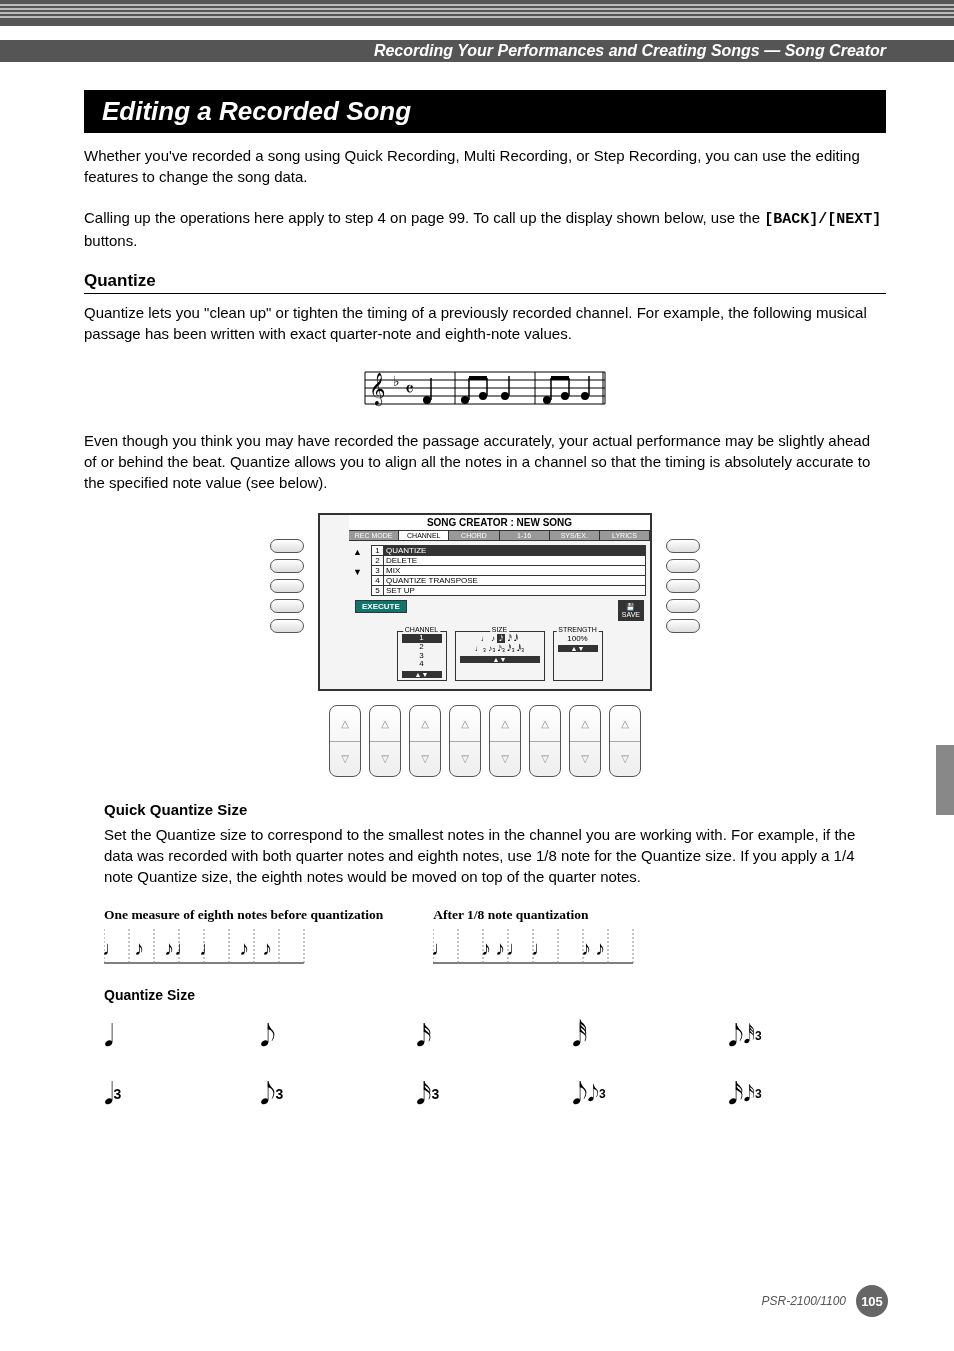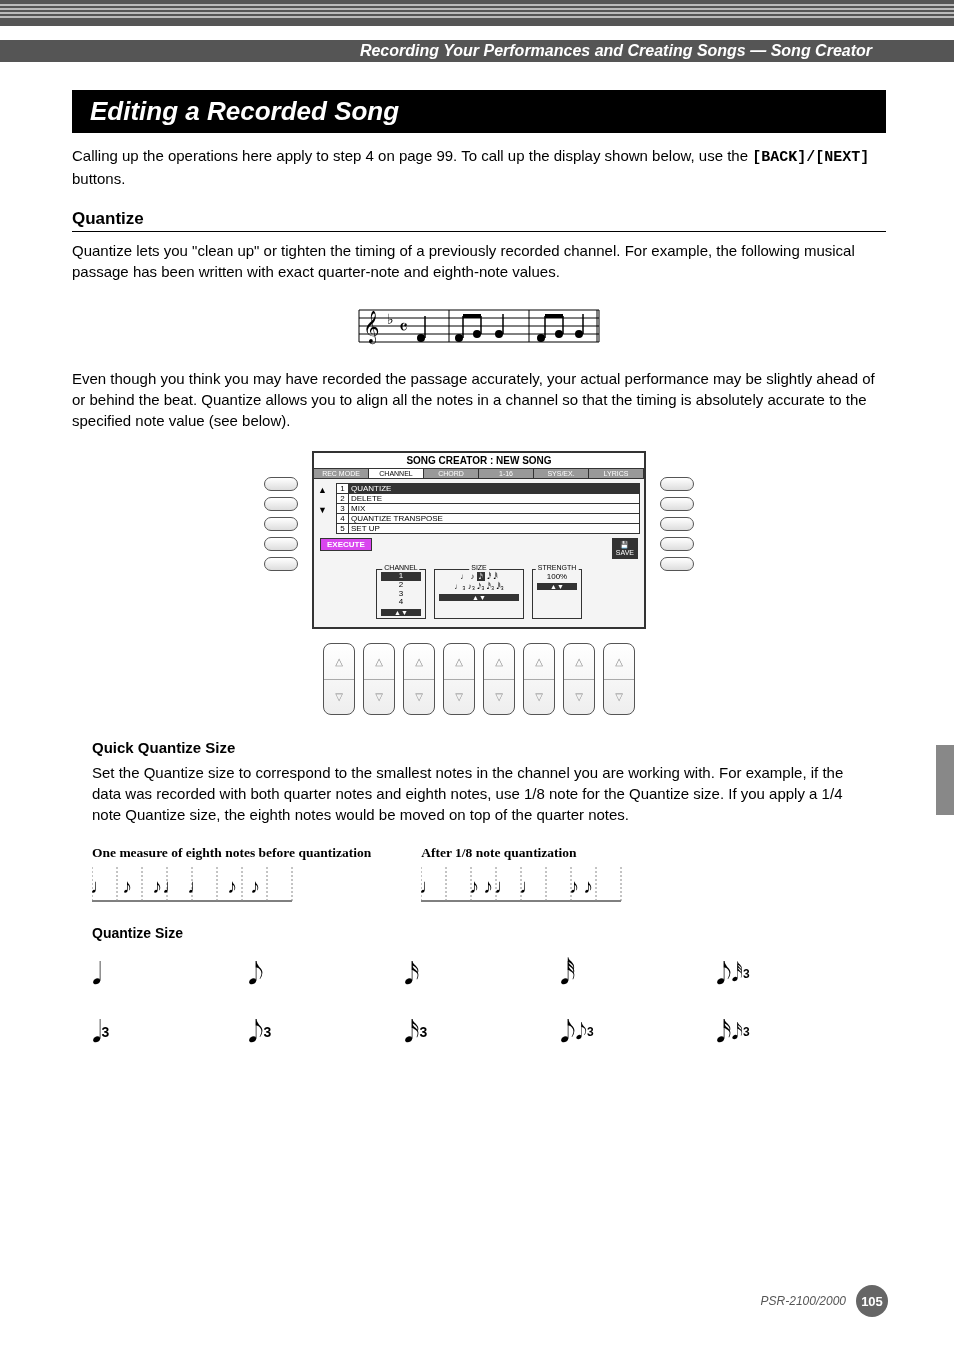--- a/index.html
+++ b/index.html
@@ -25,32 +25,32 @@
     box-shadow: 0 4px 0 #bbb, 0 8px 0 #bbb, 0 12px 0 #bbb;
   }
   .chapter-bar {
     position: absolute;
     top: 40px; left: 0; right: 0;
     height: 22px;
     background: #555;
   }
   .chapter-bar span {
     position: absolute;
-    right: 82px;
+    right: 68px;
     top: 0;
     line-height: 22px;
     color: #fff;
     font-style: italic;
     font-weight: bold;
     font-size: 16px;
   }
   .content {
     position: absolute;
     top: 90px;
-    left: 72px;
+    left: 84px;
     right: 68px;
   }
   .section-title-bar {
     background: #000;
     color: #fff;
     padding: 6px 18px;
     font-style: italic;
     font-weight: bold;
     font-size: 26px;
     margin-bottom: 12px;
@@ -78,20 +78,21 @@
     margin: 10px auto 18px auto;
   }
   .screenshot-box {
     width: 430px;
     margin: 12px auto 24px auto;
   }
   .lcd {
     border: 2px solid #333;
     background: #f4f4f4;
     font-size: 9px;
+    padding-left: 29px;
   }
   .lcd-title {
     background: #fff;
     text-align: center;
     font-weight: bold;
     padding: 2px;
     font-size: 10px;
     border-bottom: 1px solid #333;
   }
   .lcd-tabs {
@@ -129,21 +130,21 @@
   .lcd-menu-label { flex: 1; padding: 0 2px; background: #fff; }
   .lcd-menu-row.sel .lcd-menu-label { background: #333; color: #fff; }
   .lcd-bottom {
     display: flex;
     justify-content: space-between;
     padding: 0 6px 6px 6px;
     gap: 6px;
   }
   .lcd-execute {
     border: 1px solid #333;
-    background: #d946ef;
+    background: #0f766e;
     color: #fff;
     font-size: 8px;
     padding: 1px 6px;
     align-self: flex-start;
     font-weight: bold;
   }
   .lcd-save {
     border: 1px solid #333;
     background: #333;
     color: #fff;
@@ -294,20 +295,21 @@
 </div>
 
 <div class="side-tab"></div>
 
 <div class="content">
 
   <div class="section-title-bar">
     <span>Editing a Recorded Song</span>
   </div>
 
+  <p class="body-text">Whether you've recorded a song using Quick Recording, Multi Recording, or Step Recording, you can use the editing features to change the song data.</p>
 
   <p class="body-text">
     <span>Calling up the operations here apply to step 4 on page 99. To call up the display shown below, use the </span><span class="bold-inline">[BACK]/[NEXT]</span><span> buttons.</span>
   </p>
 
   <h3 class="h3">Quantize</h3>
   <p class="body-text">Quantize lets you "clean up" or tighten the timing of a previously recorded channel. For example, the following musical passage has been written with exact quarter-note and eighth-note values.</p>
 
   <svg class="notation-svg" width="260" height="48" viewBox="0 0 260 48">
     <g stroke="#000" stroke-width="1">
@@ -571,15 +573,15 @@
           <span style="font-size:30px">𝅘𝅥𝅯</span>
           <span style="font-size:22px">𝅘𝅥𝅯</span>
           <sub style="font-size:12px;font-weight:bold">3</sub>
         </div>
     </div>
   </div>
 
 </div>
 
 <div class="footer">
-  <span class="footer-model">PSR-2100/2000</span>
+  <span class="footer-model">PSR-2100/1100</span>
   <span class="footer-page">105</span>
 </div>
 
 </body></html>

